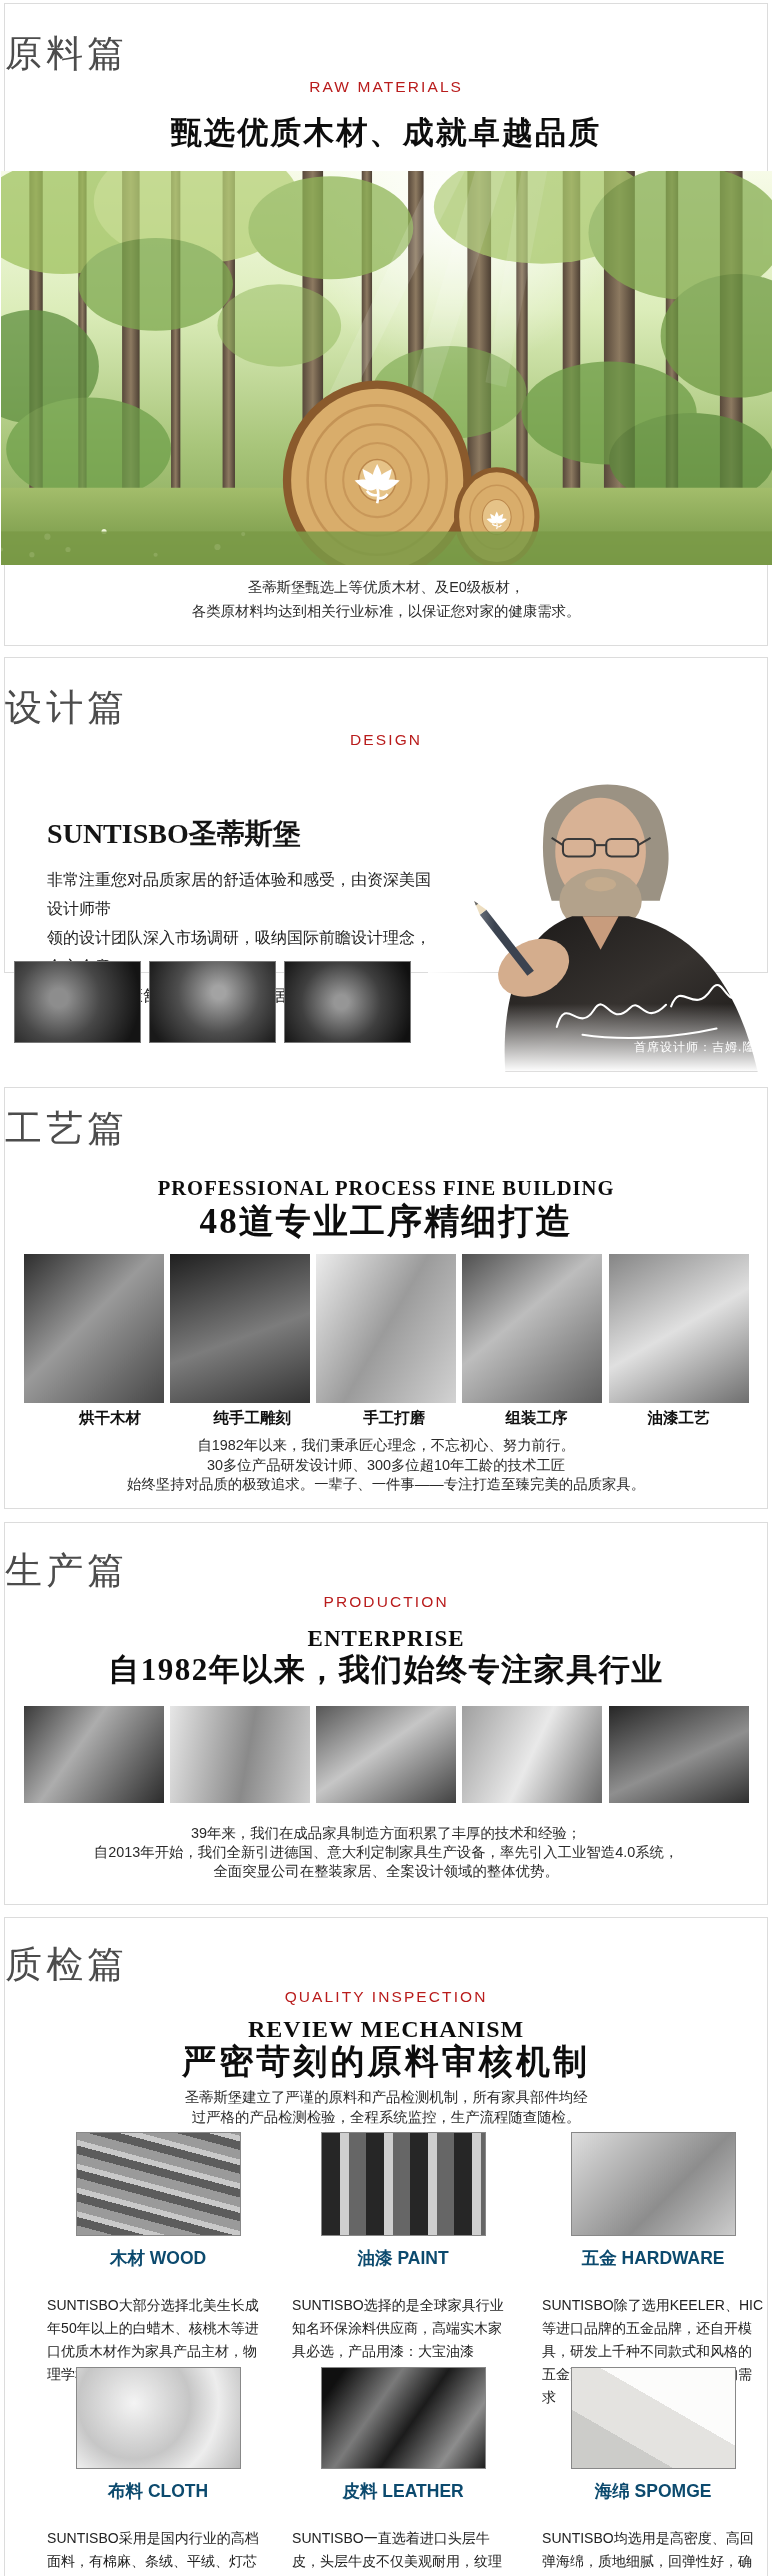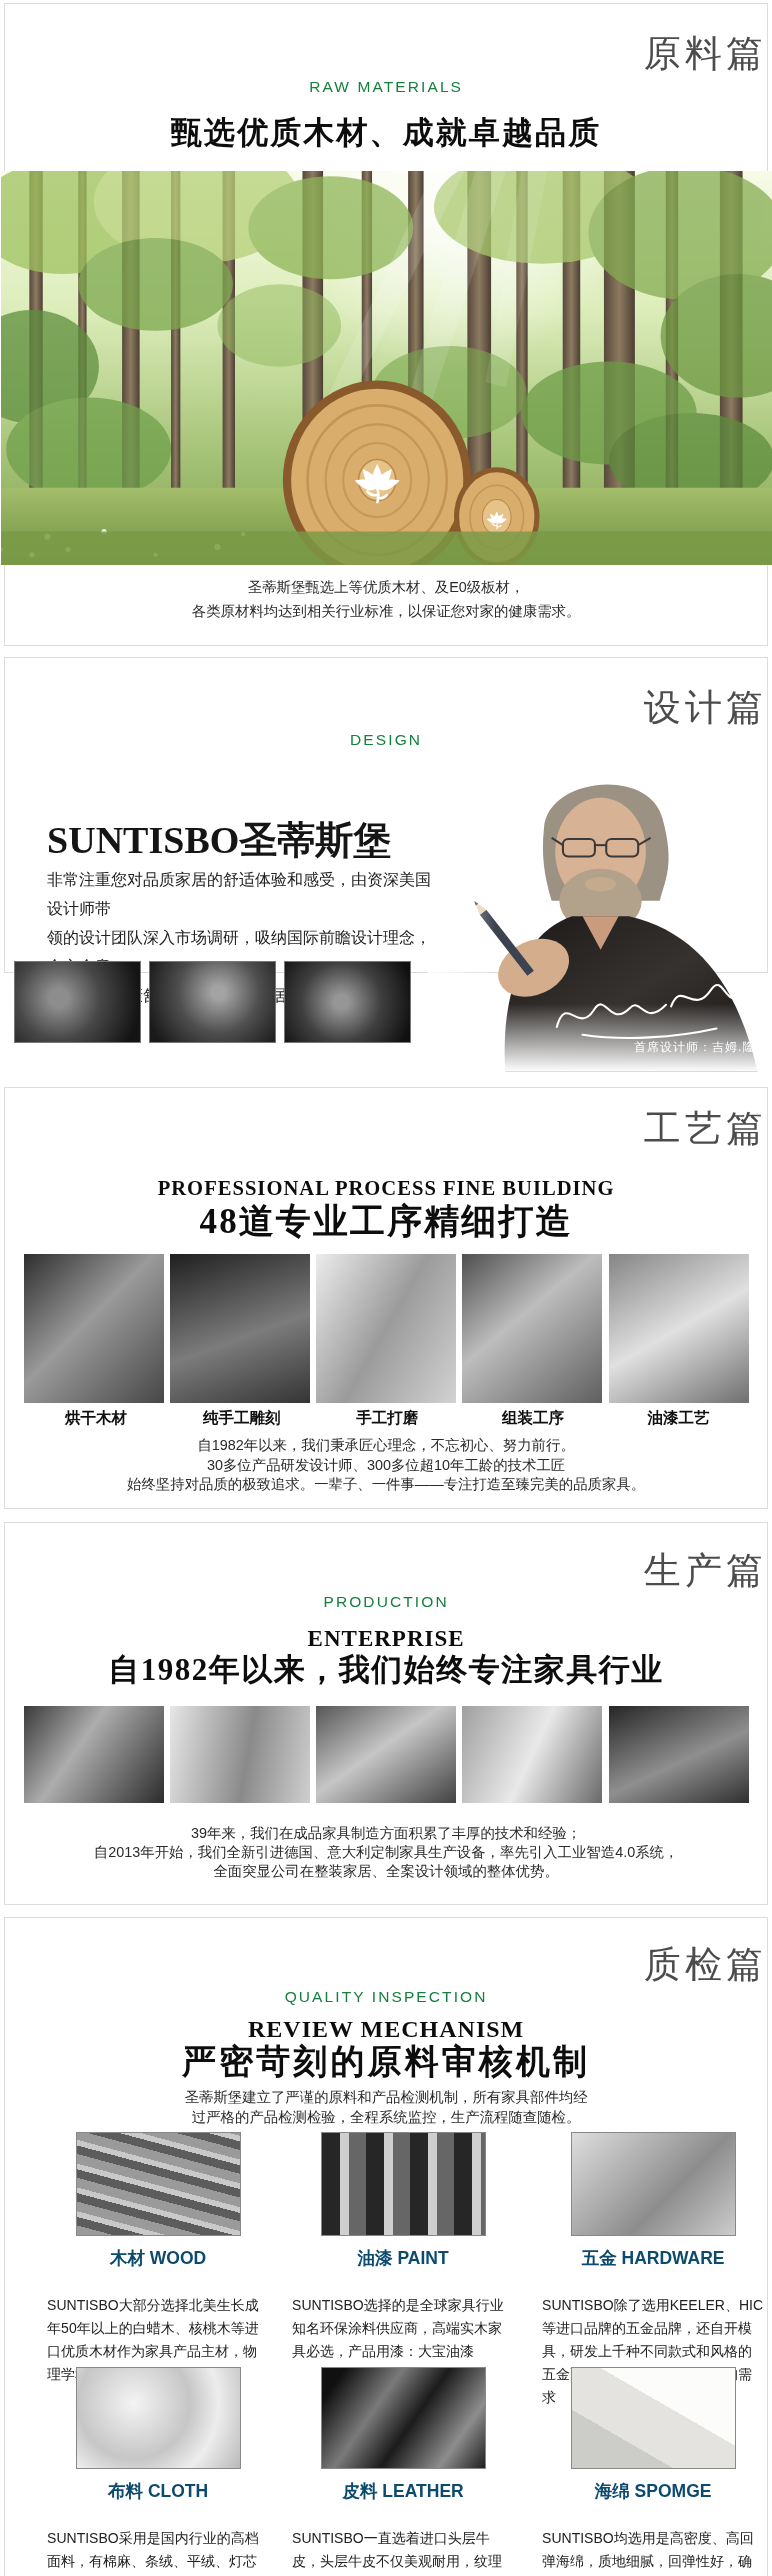--- a/index.html
+++ b/index.html
@@ -11,41 +11,41 @@
   .card{
     position:absolute;left:4.1px;width:764px;background:#fff;
     border:0.5px solid #dcdcdc;box-sizing:border-box;
   }
   #card-raw{top:2.6px;height:643px}
   #card-design{top:657px;height:316px}
   #card-craft{top:1087px;height:422px}
   #card-production{top:1522px;height:383px}
   #card-quality{top:1917px;height:707px}
 
-  .sec-head-cn{position:absolute;left:0;right:0;text-align:right;
+  .sec-head-cn{position:absolute;left:0;right:0;text-align:left;
     font-size:37px;font-weight:400;color:#4c4c4c;letter-spacing:4.1px}
   .sec-head-en{position:absolute;left:0;right:0;text-align:center;
-    font-size:15.5px;color:#15803d;letter-spacing:2.1px}
+    font-size:15.5px;color:#b91c1c;letter-spacing:2.1px}
   .serif{font-family:"Liberation Serif","DejaVu Serif",serif}
   .big-title{position:absolute;left:0;right:0;text-align:center;
     font-weight:bold;color:#0d0d0d}
   .center-par{position:absolute;left:0;right:0;text-align:center;
     font-size:14.4px;line-height:19.6px;color:#2a2a2a}
 
   
   #raw-head{top:25px}
   #raw-head-en{top:74px}
   #raw-title{top:108px;font-size:31px;letter-spacing:2.1px;font-family:"Liberation Serif","DejaVu Serif",serif}
   #forest{position:absolute;top:167px;left:-4.6px;width:773px;height:394px}
   #raw-body{top:571px;line-height:24px}
 
   
   #design-head{top:25px}
   #design-head-en{top:73px}
-  #design-brand{position:absolute;left:42px;top:157px;font-size:38px;font-weight:bold;color:#151515}
+  #design-brand{position:absolute;left:42px;top:157px;font-size:28px;font-weight:bold;color:#151515}
   #design-body{position:absolute;left:42px;top:207px;width:392px;
     font-size:16px;line-height:29px;color:#222;text-align:left}
   #portrait{position:absolute;top:88px;left:423px;width:340px;height:326px}
   #designer-caption{position:absolute;left:206px;top:293px;color:#fff;font-size:12px;letter-spacing:1px}
   .photo-strip{position:absolute;left:8.8px;top:303px;display:flex;gap:8.2px}
   .d-photo{width:127px;height:82px;border:0.5px solid #777;box-sizing:border-box}
   .d1{background:radial-gradient(circle at 35% 45%,#8d8d8d 0 10%,#474747 45%,#141414 88%)}
   .d2{background:radial-gradient(circle at 55% 38%,#a3a3a3 0 8%,#4e4e4e 48%,#191919 90%)}
   .d3{background:radial-gradient(circle at 45% 50%,#969696 0 9%,#3f3f3f 50%,#101010 92%)}
 
@@ -59,21 +59,21 @@
   .g1{background:linear-gradient(135deg,#2e2e2e,#9a9a9a 45%,#474747)}
   .g2{background:linear-gradient(160deg,#1f1f1f,#7c7c7c 55%,#343434)}
   .g3{background:linear-gradient(120deg,#ececec,#9b9b9b 50%,#d2d2d2)}
   .g4{background:linear-gradient(140deg,#4f4f4f,#bdbdbd 42%,#5f5f5f)}
   .g5{background:linear-gradient(150deg,#858585,#e0e0e0 50%,#6f6f6f)}
   .g6{background:linear-gradient(125deg,#3a3a3a,#adadad 40%,#2c2c2c)}
   .g7{background:linear-gradient(100deg,#e6e6e6,#8a8a8a 55%,#cfcfcf)}
   .g8{background:linear-gradient(145deg,#565656,#c6c6c6 45%,#424242)}
   .g9{background:linear-gradient(115deg,#9f9f9f,#e9e9e9 50%,#6a6a6a)}
   .g10{background:linear-gradient(155deg,#262626,#8f8f8f 55%,#303030)}
-  .label-strip{position:absolute;left:21px;right:18.5px;display:flex;justify-content:space-between}
+  .label-strip{position:absolute;left:35px;right:18.5px;display:flex;justify-content:space-between}
   .label-strip span{width:140px;text-align:center;font-size:15.5px;font-weight:bold;color:#101010}
   #craft-labels{top:320px}
   #craft-sub-en{top:89px;font-size:20.6px;letter-spacing:1px}
   #craft-title{top:110px;font-size:35px;letter-spacing:2.1px}
   #craft-head{top:15.5px}
   #craft-head-en{top:64px}
   #craft-body{top:348px}
 
   #prod-head{top:23px}
   #prod-head-en{top:70px}

